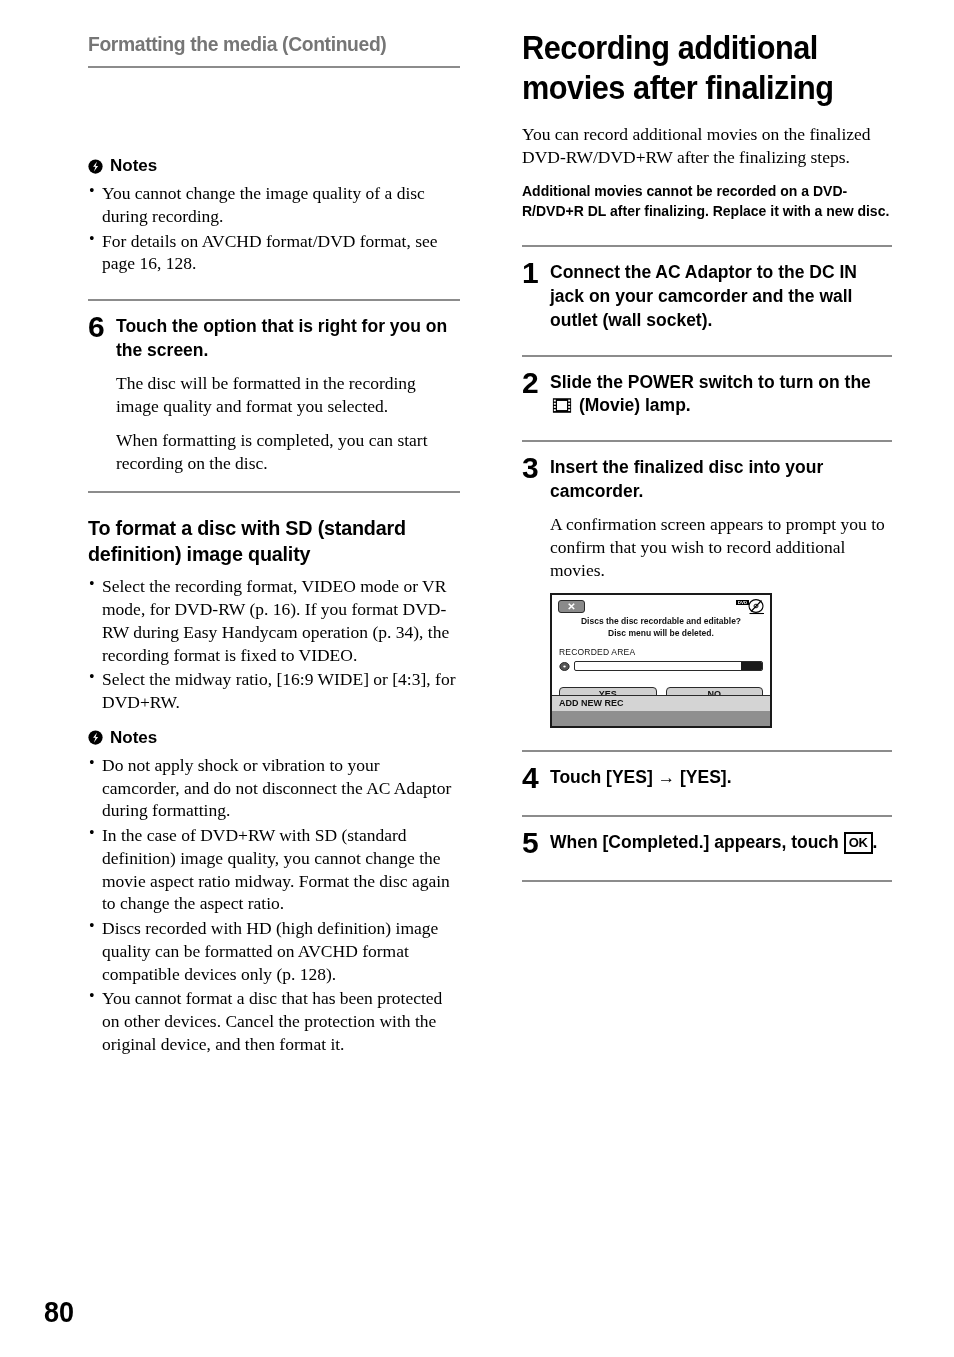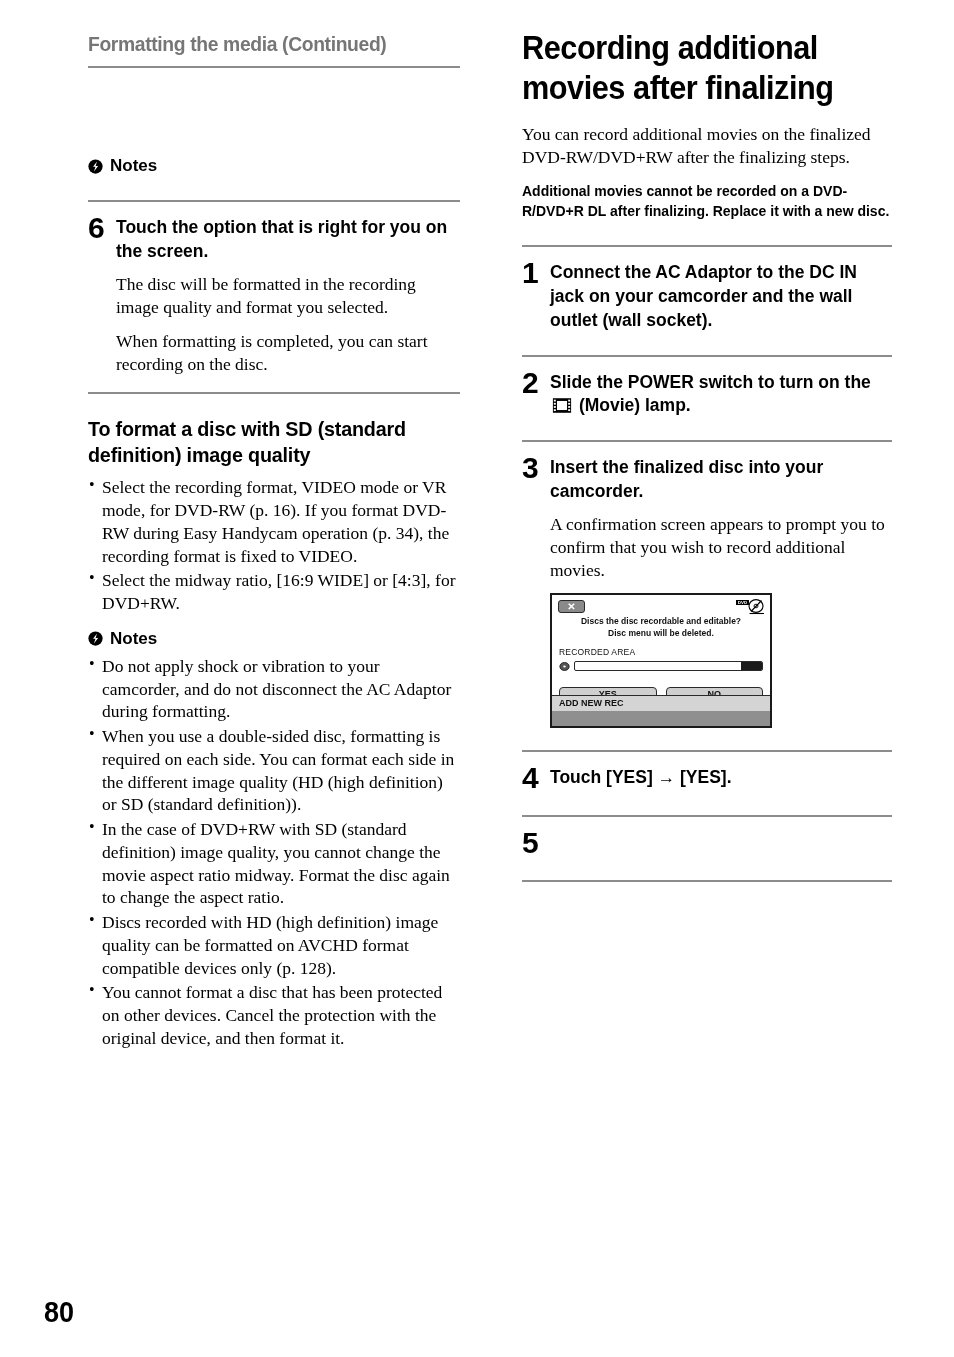--- a/index.html
+++ b/index.html
@@ -314,20 +314,24 @@
   <div class="col-left" style="top:128px;margin-top:28px;">
 
     <div>
       <div class="notes-head">
         <svg class="note-icon" viewBox="0 0 16 16">
           <circle cx="8" cy="8" r="7.6" fill="#000"></circle>
           <path d="M9.6 2.6 L5.4 8.3 L8.0 8.3 L6.3 13.4 L10.8 7.4 L8.1 7.4 Z" fill="#fff"></path>
         </svg>
         <span class="notes-head-label">Notes</span>
       </div>
+      <ul class="bullets">
+        <li>You cannot change the image quality of a disc during recording.</li>
+        <li>For details on AVCHD format/DVD format, see page 16, 128.</li>
+      </ul>
     </div>
 
     <div class="rule" style="margin-top:24px;"></div>
     <div>
       <div class="step">
         <div class="step-num">6</div>
         <div class="step-title">Touch the option that is right for you on the screen.</div>
       </div>
       <div class="step-body">
         <p>The disc will be formatted in the recording image quality and format you selected.</p>
@@ -347,21 +351,20 @@
     <div style="margin-top:14px;">
       <div class="notes-head">
         <svg class="note-icon" viewBox="0 0 16 16">
           <circle cx="8" cy="8" r="7.6" fill="#000"></circle>
           <path d="M9.6 2.6 L5.4 8.3 L8.0 8.3 L6.3 13.4 L10.8 7.4 L8.1 7.4 Z" fill="#fff"></path>
         </svg>
         <span class="notes-head-label">Notes</span>
       </div>
       <ul class="bullets">
         <li>Do not apply shock or vibration to your camcorder, and do not disconnect the AC Adaptor during formatting.</li>
-        <li>When you use a double-sided disc, formatting is required on each side. You can format each side in the different image quality (HD (high definition) or SD (standard definition)).</li>
         <li>In the case of DVD+RW with SD (standard definition) image quality, you cannot change the movie aspect ratio midway. Format the disc again to change the aspect ratio.</li>
         <li>Discs recorded with HD (high definition) image quality can be formatted on AVCHD format compatible devices only (p. 128).</li>
         <li>You cannot format a disc that has been protected on other devices. Cancel the protection with the original device, and then format it.</li>
       </ul>
     </div>
   </div>
 
   <div class="col-right" style="top:28px;">
 
     <h1 class="chapter-title">Recording additional movies after finalizing</h1>
@@ -455,19 +458,23 @@
       <div class="step-title">
         <span>Touch [YES]</span>
         <span class="arrow">→</span>
         <span>[YES].</span>
       </div>
     </div>
 
     <div class="rule" style="margin-top:22px;"></div>
     <div class="step">
       <div class="step-num">5</div>
+      <div class="step-title">
+        <span>When [Completed.] appears, touch</span>
+        <span class="ok-glyph">OK</span><span>.</span>
+      </div>
     </div>
     <div class="rule" style="margin-top:22px;"></div>
   </div>
 
   <div class="page-number">80</div>
 
 </div>
 
 </body></html>

